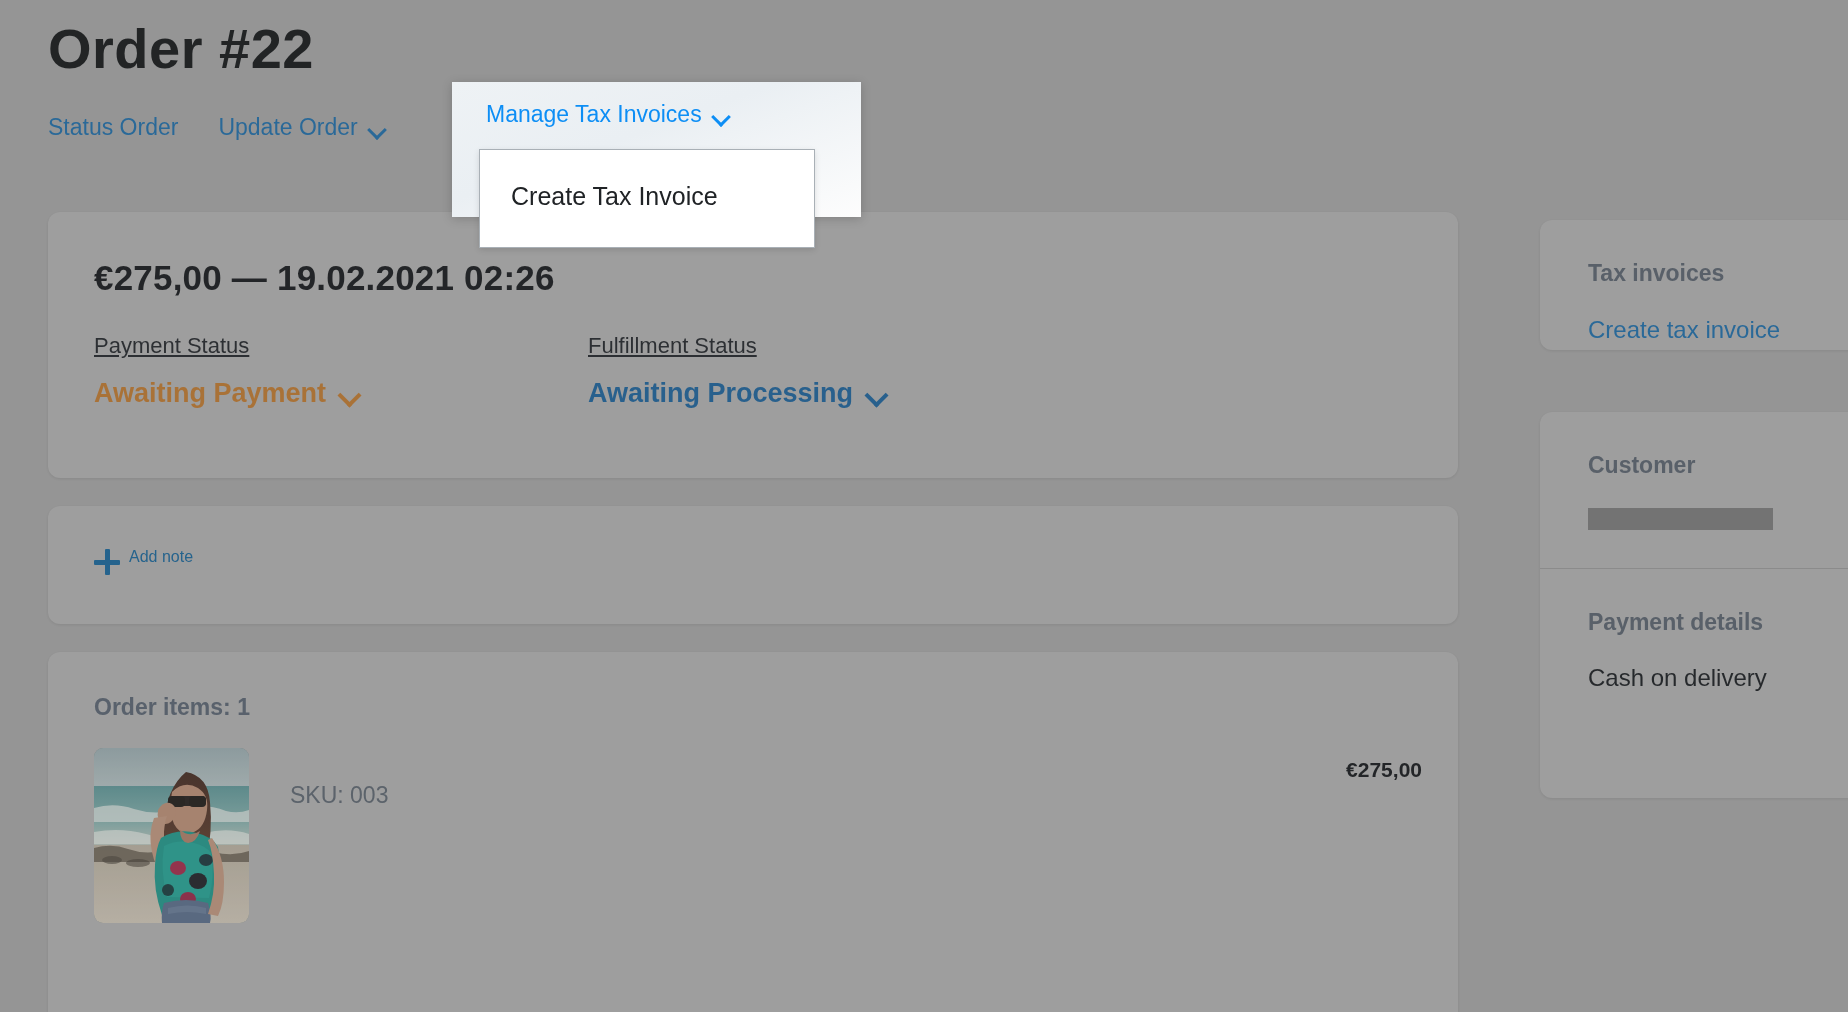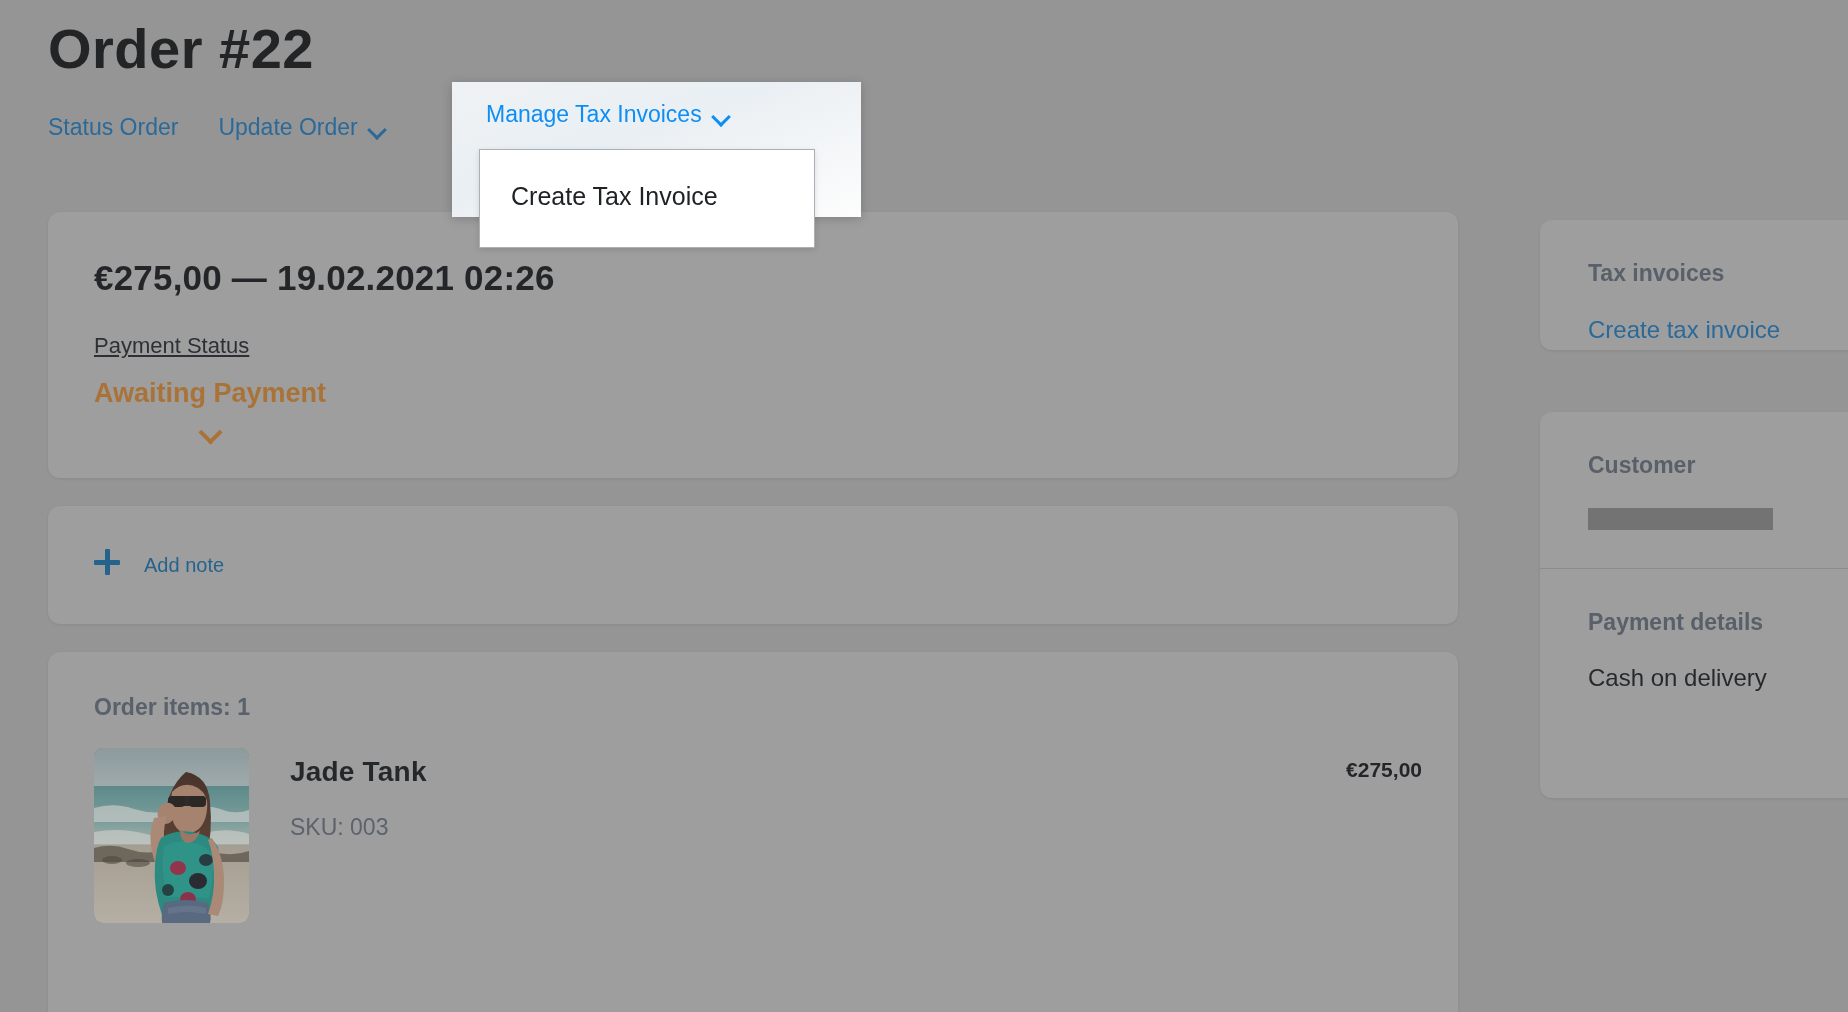--- a/index.html
+++ b/index.html
@@ -105,38 +105,38 @@
   .status-value {
     margin-top: 19px;
     font-size: 27px;
     font-weight: 700;
     display: inline-flex;
     align-items: center;
     gap: 14px;
     cursor: pointer;
     line-height: 1;
   }
-  .status-value.pending { color: #c67b2c; flex-direction: column; }
+  .status-value.pending { color: #c67b2c; }
   .status-value.processing { color: #17639f; }
   .status-value .caret { width: 18px; height: 18px; }
   .status-value .caret::before {
     width: 13px; height: 13px;
     border-right-width: 4px;
     border-bottom-width: 4px;
   }
 
   .add-note {
     position: absolute;
     left: 46px;
     top: 43px;
-    font-size: 20px;
+    font-size: 16px;
     color: #14679f;
     display: inline-flex;
-    align-items: flex-end;
-    gap: 24px;
+    align-items: flex-start;
+    gap: 9px;
     cursor: pointer;
     line-height: 1;
   }
   .plus-icon {
     position: relative;
     display: inline-block;
     width: 26px;
     height: 26px;
   }
   .plus-icon::before, .plus-icon::after {
@@ -325,20 +325,27 @@
     <div class="summary-total">€275,00 — 19.02.2021 02:26</div>
 
     <div class="status-col-a">
       <div class="status-label">Payment Status</div>
       <div class="status-value pending">
         <span>Awaiting Payment</span>
         <i class="caret"></i>
       </div>
     </div>
 
+    <div class="status-col-b">
+      <div class="status-label">Fulfillment Status</div>
+      <div class="status-value processing">
+        <span>Awaiting Processing</span>
+        <i class="caret"></i>
+      </div>
+    </div>
   </div>
 
   <div class="card card-note">
     <div class="add-note">
       <i class="plus-icon"></i>
       <span>Add note</span>
     </div>
   </div>
 
   <div class="card card-items">
@@ -389,21 +396,20 @@
           <ellipse cx="94" cy="151" rx="8" ry="7" fill="#9c2447"></ellipse>
           <ellipse cx="112" cy="112" rx="7" ry="6" fill="#16343a"></ellipse>
           <ellipse cx="74" cy="142" rx="6" ry="6" fill="#143b3c"></ellipse>
           <path d="M86 82 q10 8 20 1 q-4 12 -12 12 q-8 -1 -8 -13 Z" fill="#b4826a"></path>
           <path d="M70 155 q22 -6 44 0 q4 12 2 20 l-48 0 q-1 -11 2 -20 Z" fill="#5a6f8e"></path>
           <path d="M74 160 q20 -5 38 0 l0 6 q-19 -4 -38 0 Z" fill="#6d82a0" opacity="0.8"></path>
           <path d="M118 90 q12 18 12 44 q0 22 -6 34 l-10 -2 q7 -20 6 -40 q-1 -22 -6 -34 Z" fill="#c79a80"></path>
         </svg>
       </div>
       <div class="item-info">
-        <div class="item-name">Jade Tank</div>
         <div class="item-sku">SKU: 003</div>
       </div>
       <div class="item-price">€275,00</div>
     </div>
   </div>
 
   <div class="side-card side-tax">
     <div class="side-pad">
       <div class="side-title">Tax invoices</div>
       <div class="side-link side-gap">Create tax invoice</div>

